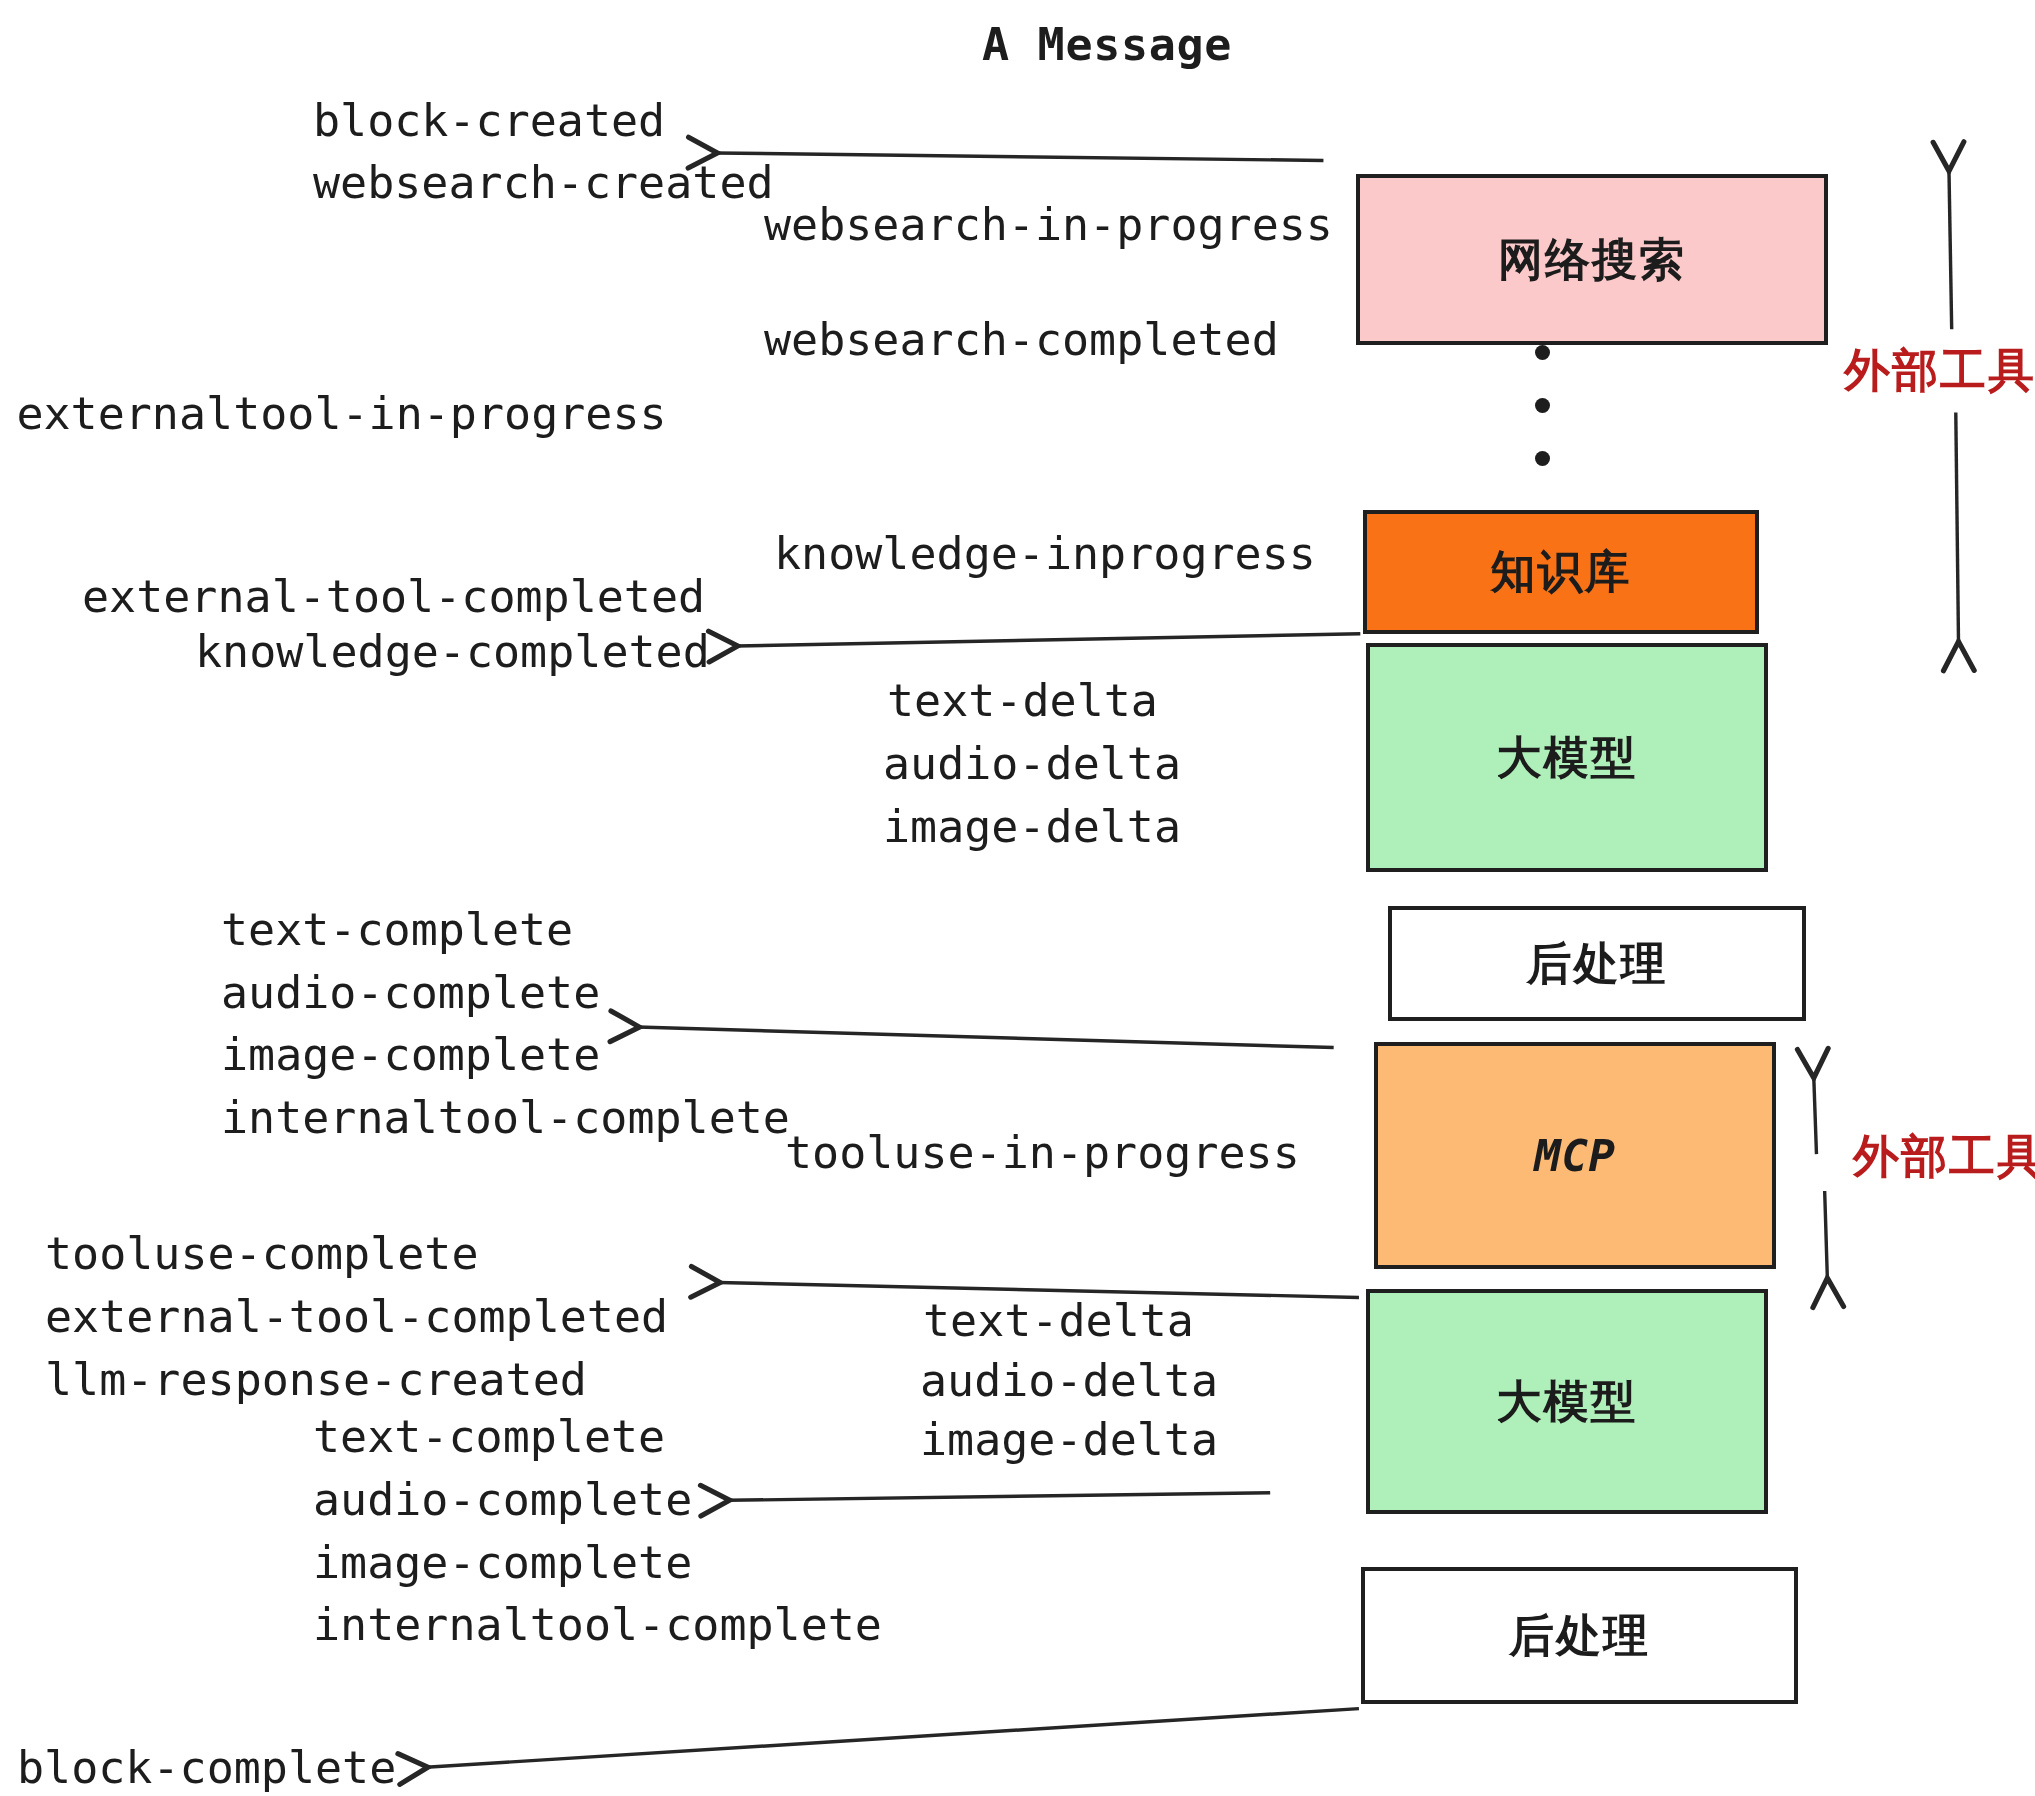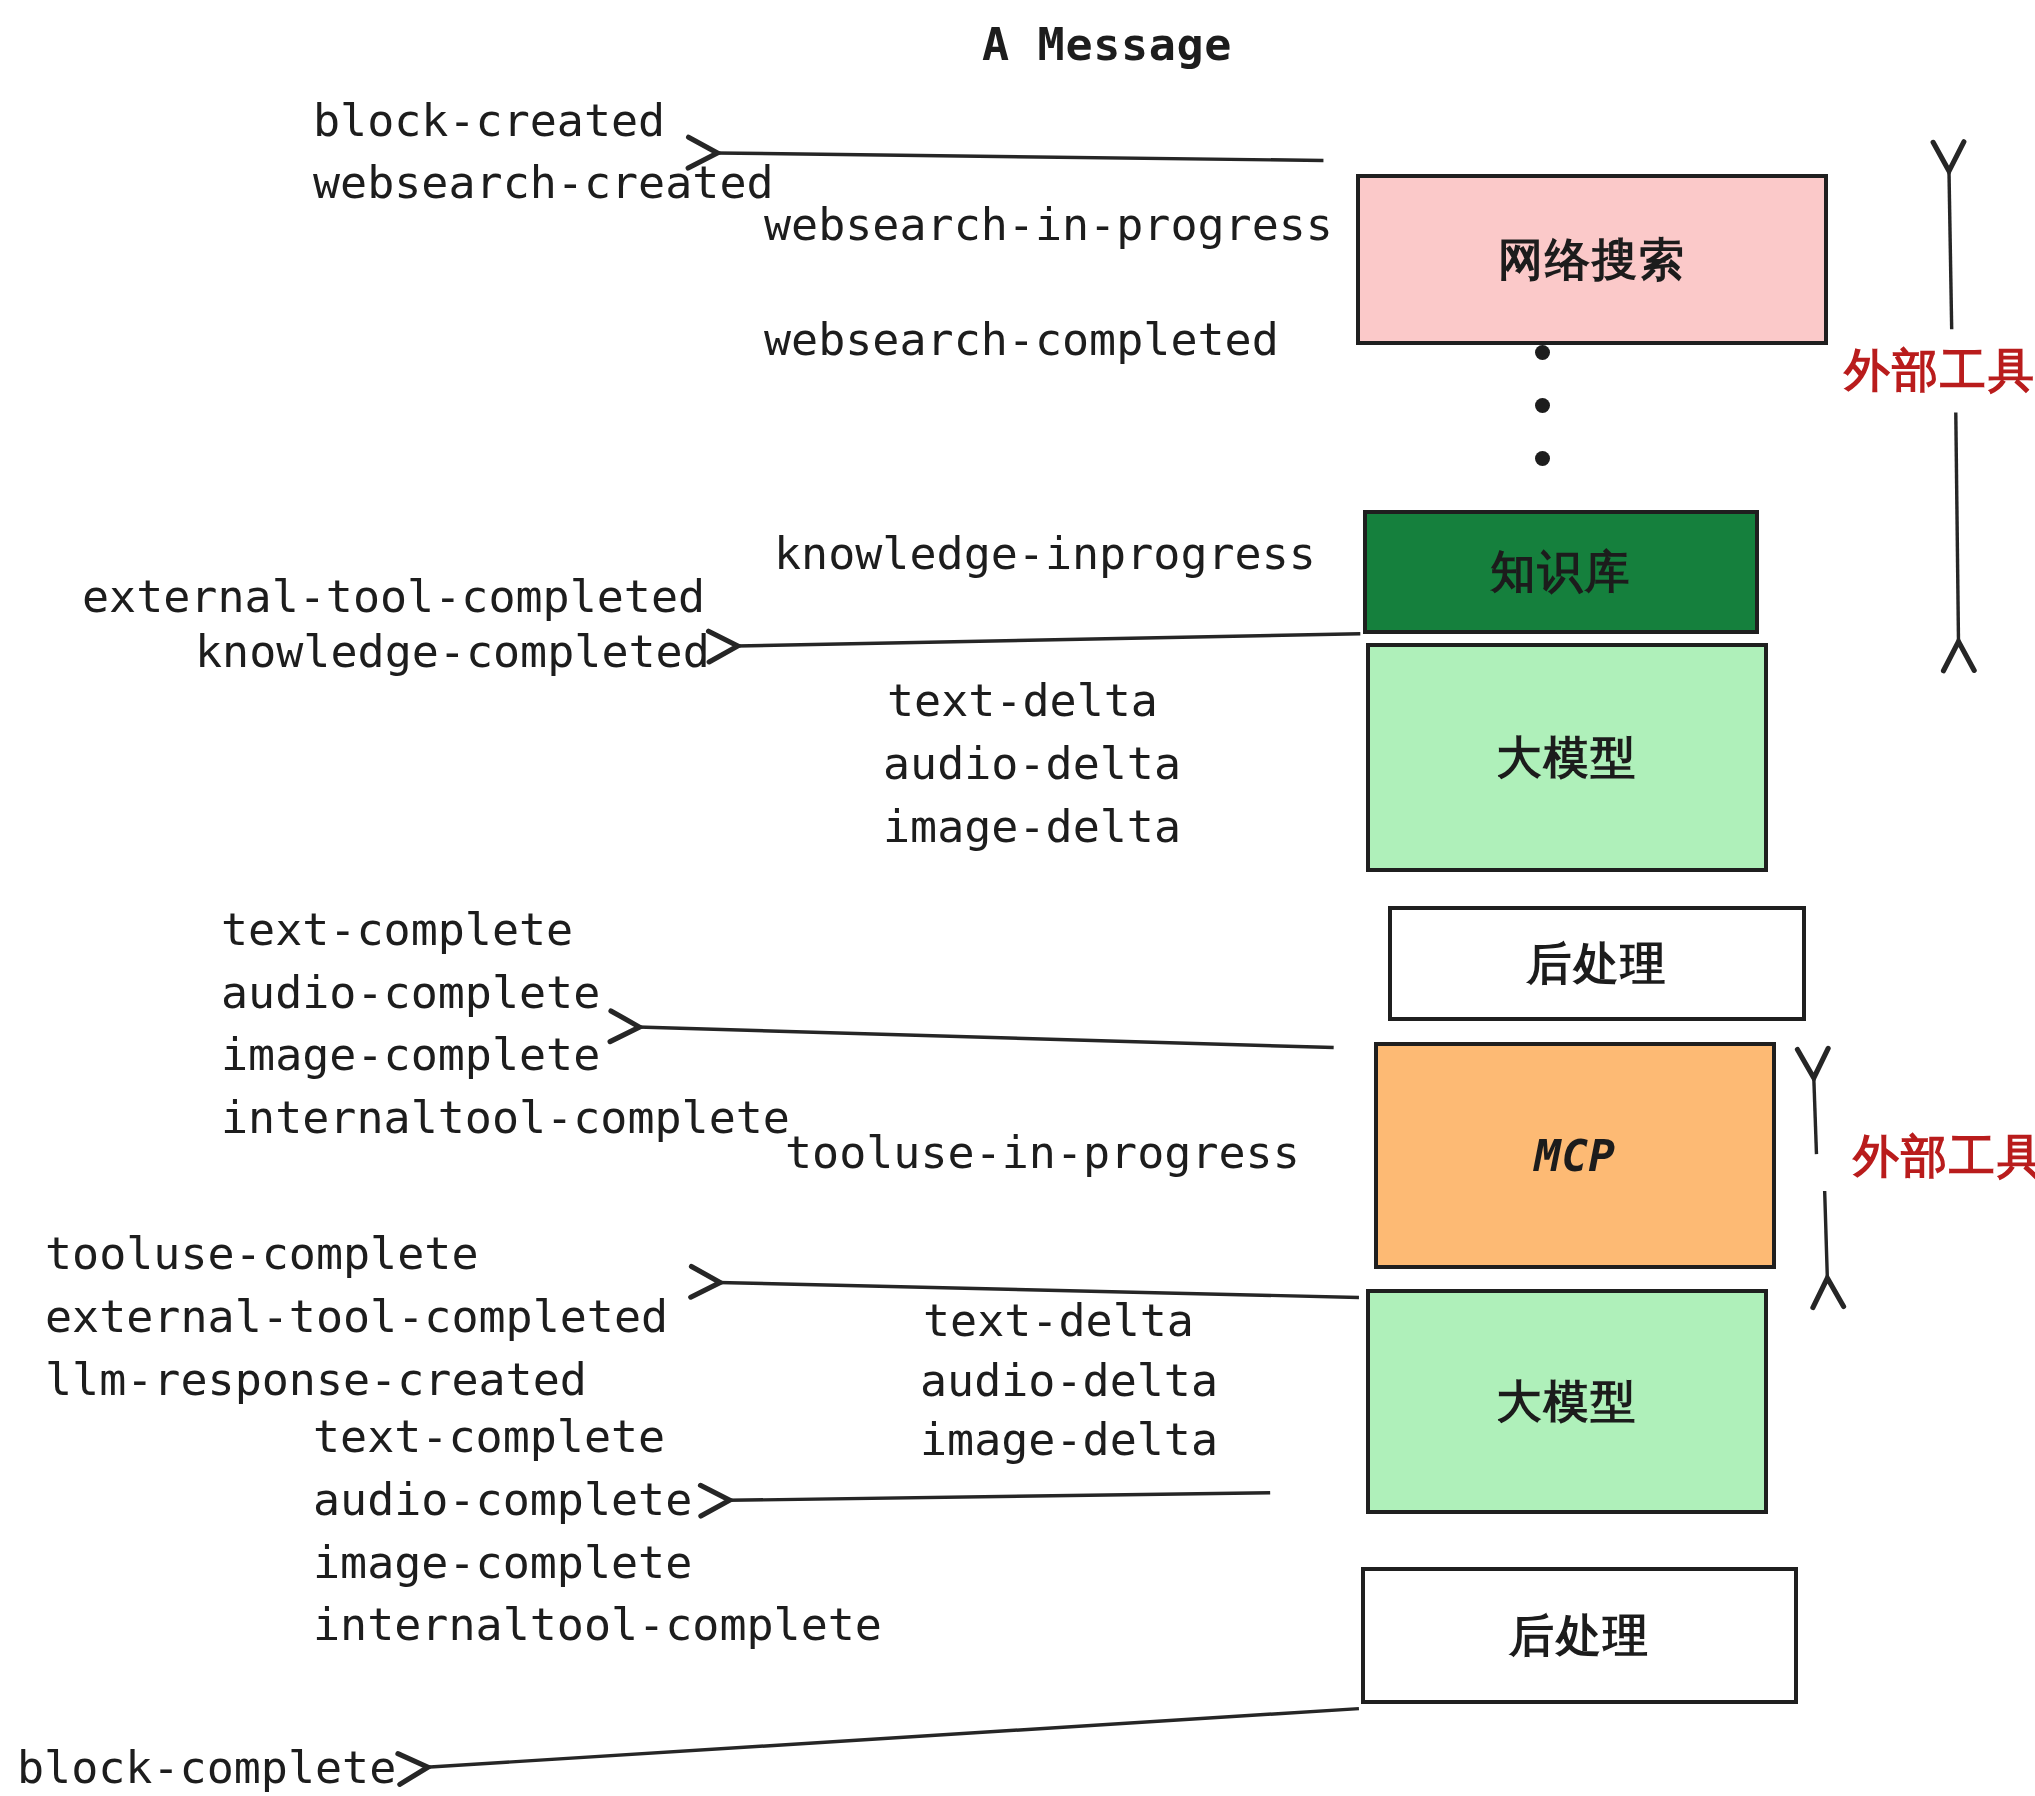--- a/index.html
+++ b/index.html
@@ -93,20 +93,21 @@
     <path d="M2660,1690 L2656,1576" stroke="#262626" stroke-width="5" fill="none" marker-end="url(#ah)"></path>
     <path d="M2672,1744 L2676,1874" stroke="#262626" stroke-width="5" fill="none" marker-end="url(#ah)"></path>
   </svg>
 
   <div class="title" style="left:982px;top:18px;">A Message</div>
 
   <div class="ev" style="left:313px;top:96px;">block-created</div>
   <div class="ev" style="left:313px;top:158px;">websearch-created</div>
   <div class="ev" style="left:764px;top:200px;">websearch-in-progress</div>
   <div class="ev" style="left:764px;top:287px;margin-top:28px;">websearch-completed</div>
+  <div class="ev" style="left:16.4px;top:389px;">externaltool-in-progress</div>
   <div class="ev" style="left:774px;top:529px;">knowledge-inprogress</div>
   <div class="ev" style="left:82px;top:572px;">external-tool-completed</div>
   <div class="ev" style="left:195px;top:627px;">knowledge-completed</div>
   <div class="ev" style="left:887px;top:676px;">text-delta</div>
   <div class="ev" style="left:883px;top:739px;">audio-delta</div>
   <div class="ev" style="left:883px;top:802px;">image-delta</div>
   <div class="ev" style="left:221px;top:905px;">text-complete</div>
   <div class="ev" style="left:221px;top:968px;">audio-complete</div>
   <div class="ev" style="left:221px;top:1030px;">image-complete</div>
   <div class="ev" style="left:221px;top:1093px;">internaltool-complete</div>
@@ -127,21 +128,21 @@
   <div class="box" style="left:1356px;top:174px;width:472px;height:171px;background:#FBC9C9;">
     <span class="lbl">网络搜索</span>
   </div>
 
   <div class="vdots" style="left:1535px;top:345px;">
     <span class="dot"></span>
     <span class="dot"></span>
     <span class="dot"></span>
   </div>
 
-  <div class="box" style="left:1363px;top:510px;width:396px;height:124px;background:#15803d;">
+  <div class="box" style="left:1363px;top:510px;width:396px;height:124px;background:#f97316;">
     <span class="lbl">知识库</span>
   </div>
 
   <div class="box" style="left:1366px;top:643px;width:402px;height:229px;background:#AFF0BA;">
     <span class="lbl">大模型</span>
   </div>
 
   <div class="box" style="left:1388px;top:906px;width:418px;height:115px;background:#FFFFFF;">
     <span class="lbl">后处理</span>
   </div>

